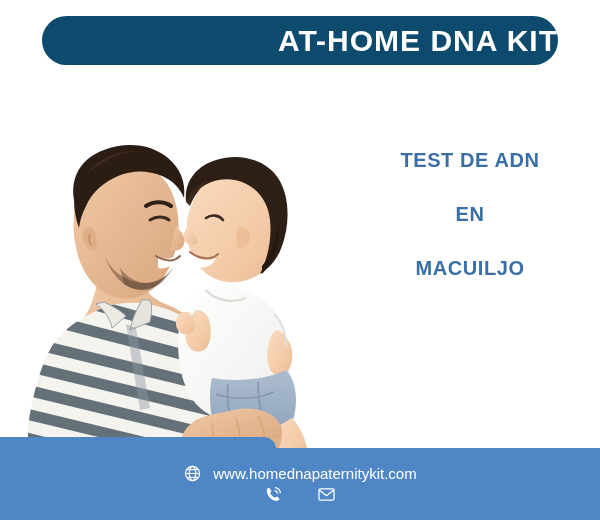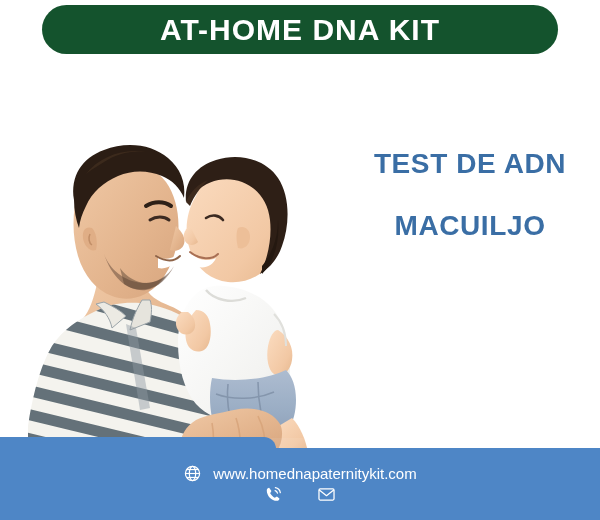--- a/index.html
+++ b/index.html
@@ -19,28 +19,28 @@
     width: 600px;
     height: 520px;
     background: #ffffff;
     overflow: hidden;
   }
 
   
   #header-banner {
     position: absolute;
     left: 42px;
-    top: 5px;
+    top: 16px;
     width: 516px;
     height: 49px;
-    background: #14532d;
+    background: #0c4a6e;
     border-radius: 26px;
     display: flex;
     align-items: center;
-    justify-content: center;
+    justify-content: flex-end;
     box-sizing: border-box;
   }
   #header-title {
     color: #ffffff;
     font-size: 30px;
     font-weight: bold;
     letter-spacing: 1.0px;
     line-height: 1;
     white-space: nowrap;
   }
@@ -58,21 +58,21 @@
   
   #headline-panel {
     position: absolute;
     left: 340px;
     top: 150px;
     width: 260px;
     text-align: center;
   }
   .headline-line {
     color: #3a6ea5;
-    font-size: 28px;
+    font-size: 20px;
     font-weight: bold;
     letter-spacing: 0.6px;
     line-height: 1;
     margin: 0 0 34px 0;
     white-space: nowrap;
   }
   .headline-line:last-child { margin-bottom: 0; }
 
   
   #footer {
@@ -269,20 +269,21 @@
           <path d="M258,338 C264,350 266,362 264,374"></path>
         </g>
 
         <rect x="0" y="360" width="340" height="15" fill="#ffffff" opacity="0.08"></rect>
       </g>
     </svg>
   </div>
 
   <div id="headline-panel">
     <div class="headline-line">TEST DE ADN</div>
+    <div class="headline-line">EN</div>
     <div class="headline-line">MACUILJO</div>
   </div>
 
   <div id="footer">
     <div id="footer-shape-left"></div>
     <div id="footer-shape-right"></div>
 
     <div id="footer-content">
 
       <div class="footer-row">

